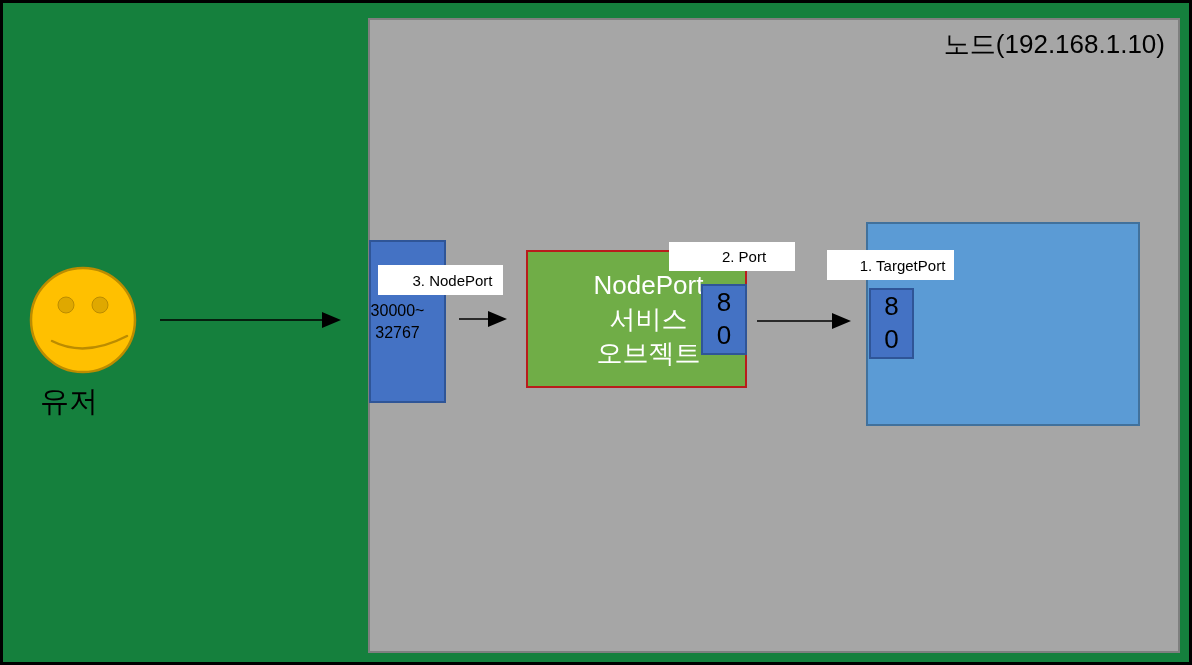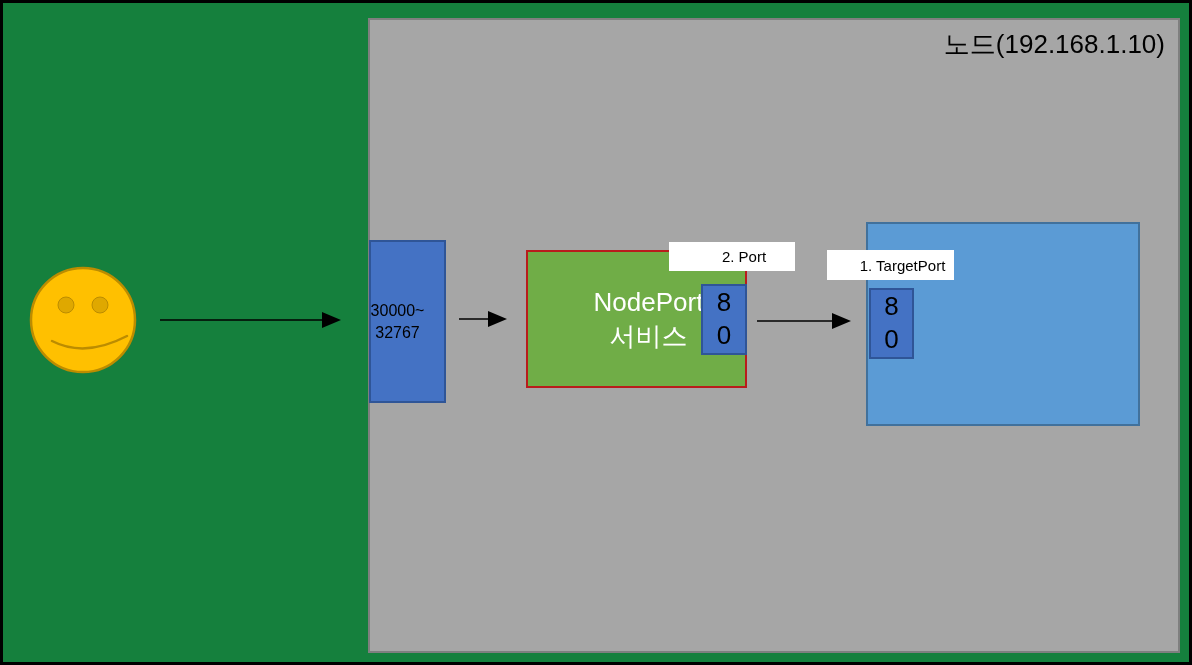--- a/index.html
+++ b/index.html
@@ -140,28 +140,31 @@
 
   <div class="node-box"></div>
   <div class="node-title">노드(192.168.1.10)</div>
 
   <svg class="user-face" width="112" height="112" viewBox="0 0 112 112">
     <circle cx="56" cy="54" r="52" fill="#ffc000" stroke="#bc8c00" stroke-width="2.5"></circle>
     <circle cx="39" cy="39" r="8" fill="#dfa800" stroke="#bc8c00" stroke-width="1"></circle>
     <circle cx="73" cy="39" r="8" fill="#dfa800" stroke="#bc8c00" stroke-width="1"></circle>
     <path d="M 25 75 Q 58 92 100 70" fill="none" stroke="#bc8c00" stroke-width="2.5" stroke-linecap="round"></path>
   </svg>
+  <div class="user-label">유저</div>
 
   <div class="np-range"></div>
   <div class="np-range-value">30000~
 32767</div>
+  <div class="step-label label-nodeport">3. NodePort</div>
 
   <div class="service-box">
     <div class="line">NodePort</div>
     <div class="line">서비스</div>
+    <div class="line">오브젝트</div>
   </div>
   <div class="port-box service-port">8
 0</div>
   <div class="step-label label-port">2. Port</div>
 
   <div class="pod-box"></div>
   <div class="pod-text">
   </div>
   <div class="port-box pod-port">8
 0</div>

